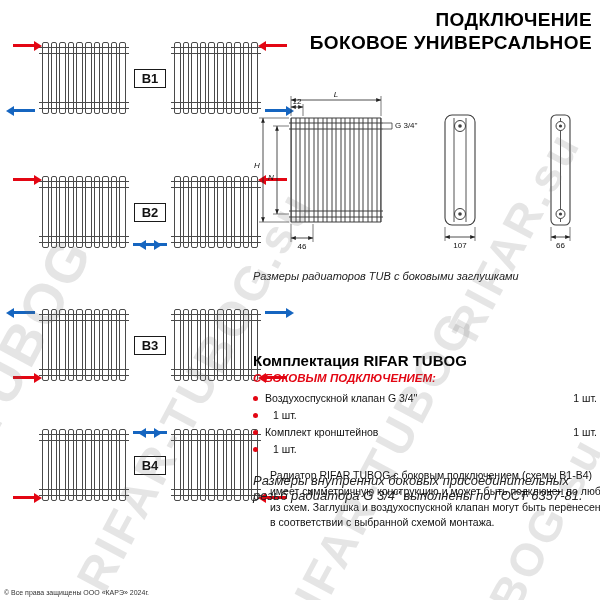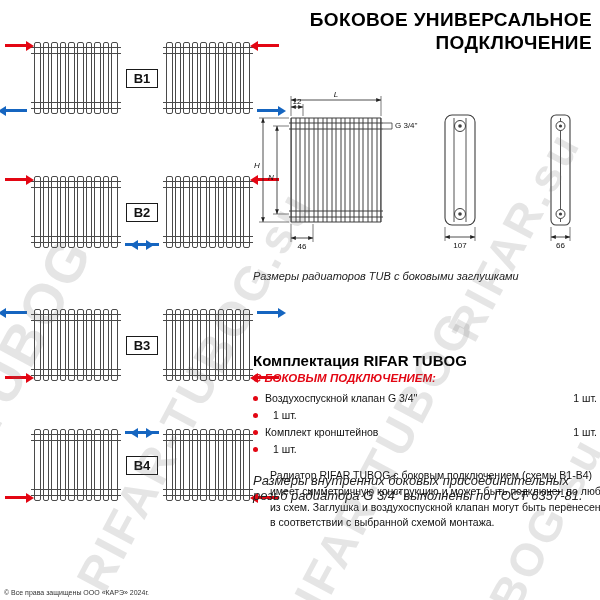--- a/index.html
+++ b/index.html
@@ -6,21 +6,21 @@
   body{width:600px;height:600px;position:relative;overflow:hidden;
        font-family:"Liberation Sans",sans-serif;color:#111;}
   #page{position:absolute;inset:0;background:#fff;}
 
   
   .title{position:absolute;top:8px;right:8px;text-align:right;font-weight:bold;
          font-size:19px;line-height:1.22;letter-spacing:.4px;color:#000;z-index:2;}
 
   
   #schemes{position:absolute;left:28px;top:0;width:232px;height:530px;z-index:2;}
-  .scheme-row{position:absolute;left:4px;display:flex;align-items:center;}
+  .scheme-row{position:absolute;left:12px;display:flex;align-items:center;}
   .scheme-row:nth-of-type(1){top:42px;}
   .scheme-row:nth-of-type(2){top:176px;}
   .scheme-row:nth-of-type(3){top:309px;}
   .scheme-row:nth-of-type(4){top:429px;}
 
   .radiator{width:88px;height:72px;display:flex;align-items:stretch;padding:0 1px;
             position:relative;background:#fff;box-sizing:border-box;}
   .section{flex:1;margin:0 1px;border:1px solid #4a4a4a;border-radius:2px;background:#fff;}
   .band{position:absolute;left:-1px;right:-1px;height:5px;
         border-top:1px solid #4a4a4a;border-bottom:1px solid #4a4a4a;}
@@ -72,22 +72,22 @@
   .wm{position:absolute;font-weight:bold;color:rgba(110,110,110,0.18);
       transform:rotate(-62deg);transform-origin:left center;white-space:nowrap;
       letter-spacing:3px;}
 </style>
 </head>
 <body>
 
 <div id="page">
 
   <div class="title">
+    <div>ПОДКЛЮЧЕНИЕ</div>
     <div>БОКОВОЕ УНИВЕРСАЛЬНОЕ</div>
-    <div>ПОДКЛЮЧЕНИЕ</div>
   </div>
 
   <div id="schemes">
       <div class="scheme-row">
         <div class="radiator">
           <div class="section"></div>
           <div class="section"></div>
           <div class="section"></div>
           <div class="section"></div>
           <div class="section"></div>

